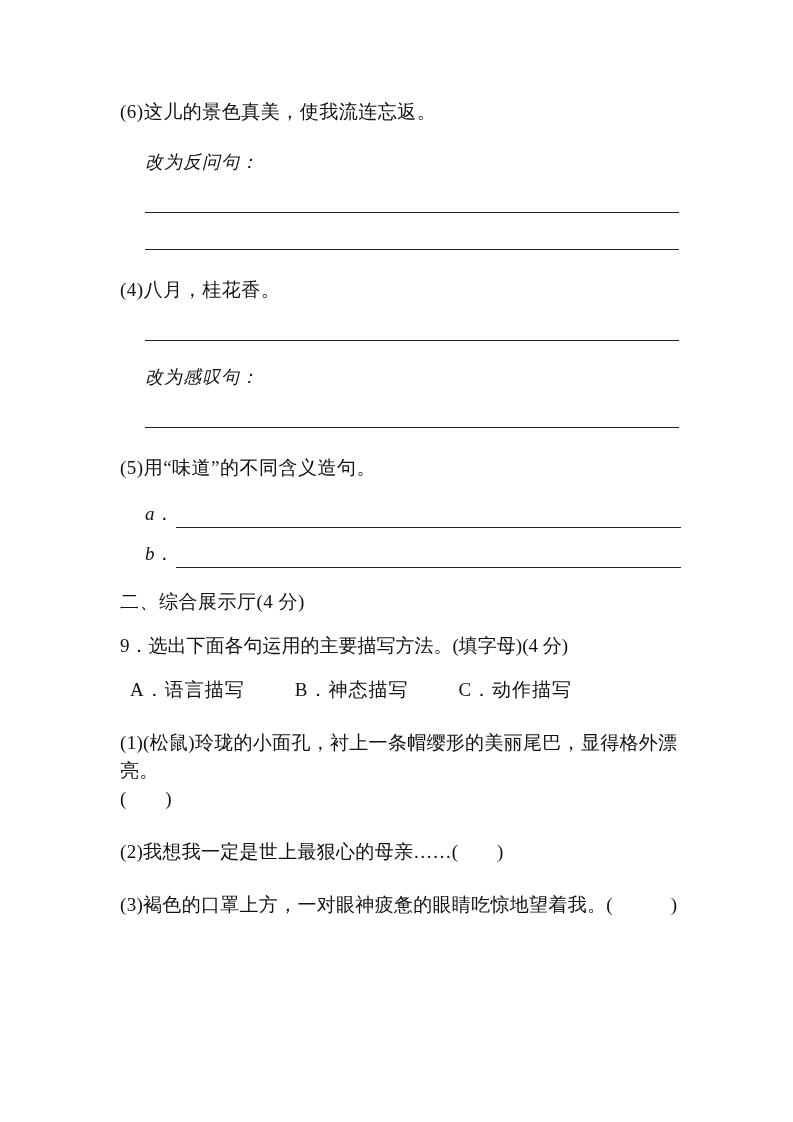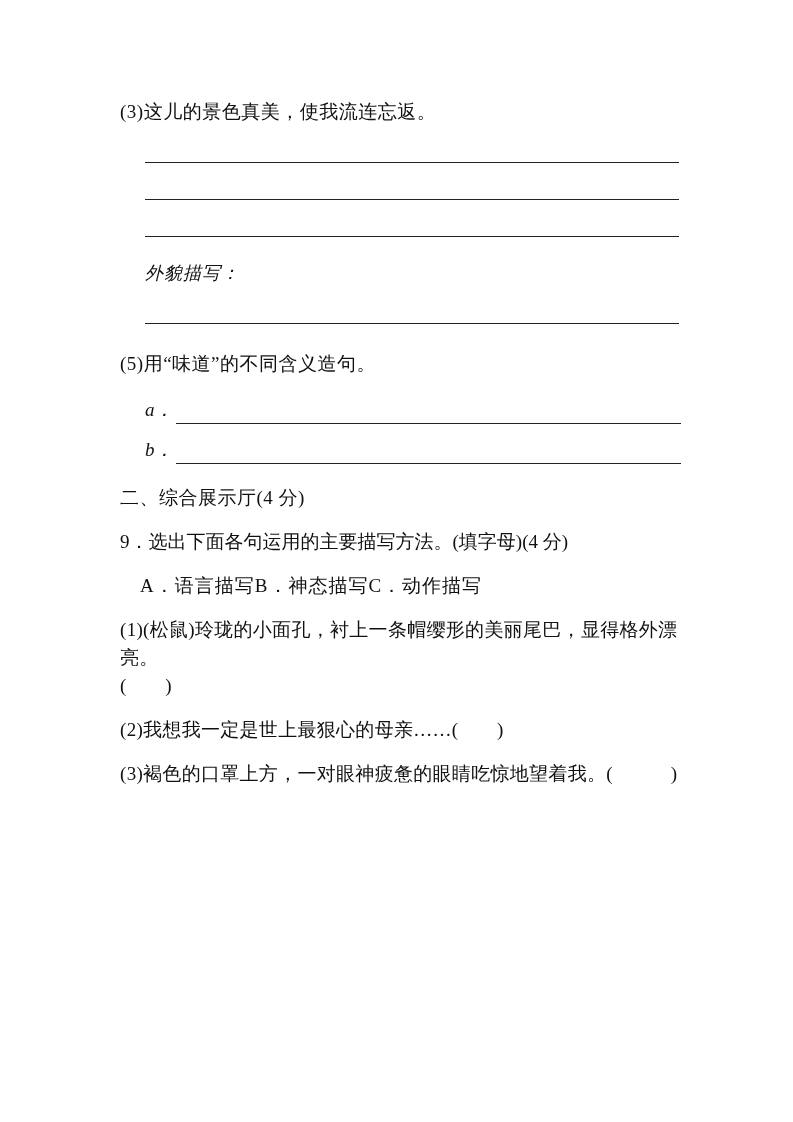--- a/index.html
+++ b/index.html
@@ -59,48 +59,51 @@
     border-bottom: 1.2px solid #222222;
     height: 28px;
   }
   .section-heading {
     margin-top: 20px;
     letter-spacing: 0.5px;
   }
   .q7-stem { margin-top: 16px; }
   .options-row {
     display: flex;
+    gap: 50px;
     margin-top: 16px;
-    margin-left: 20px;
+    margin-left: 10px;
     letter-spacing: 1px;
   }
   .options-row.second { margin-top: 14px; }
   .q7-item {
-    margin-top: 16px;
+    margin-top: 25px;
     letter-spacing: 0.3px;
   }
   .q7-item-blank {
     margin-top: 0;
     letter-spacing: 0.3px;
   }
 </style>
 </head>
 <body>
 
 <div class="page">
 
   <section>
-    <p class="stem first">(3)这儿的景色真美，使我流连忘返。</p>
+    <p class="stem first">(6)这儿的景色真美，使我流连忘返。</p>
+    <p class="prompt">改为反问句：</p>
     <div class="blank-line"></div>
     <div class="blank-line"></div>
   </section>
 
   <section>
+    <p class="stem">(4)八月，桂花香。</p>
     <div class="blank-line"></div>
-    <p class="prompt">外貌描写：</p>
+    <p class="prompt">改为感叹句：</p>
     <div class="blank-line"></div>
   </section>
 
   <section>
     <p class="stem">(5)用“味道”的不同含义造句。</p>
     <div class="ab-row">
       <span class="ab-label">a．</span>
       <span class="ab-line"></span>
     </div>
     <div class="ab-row">

